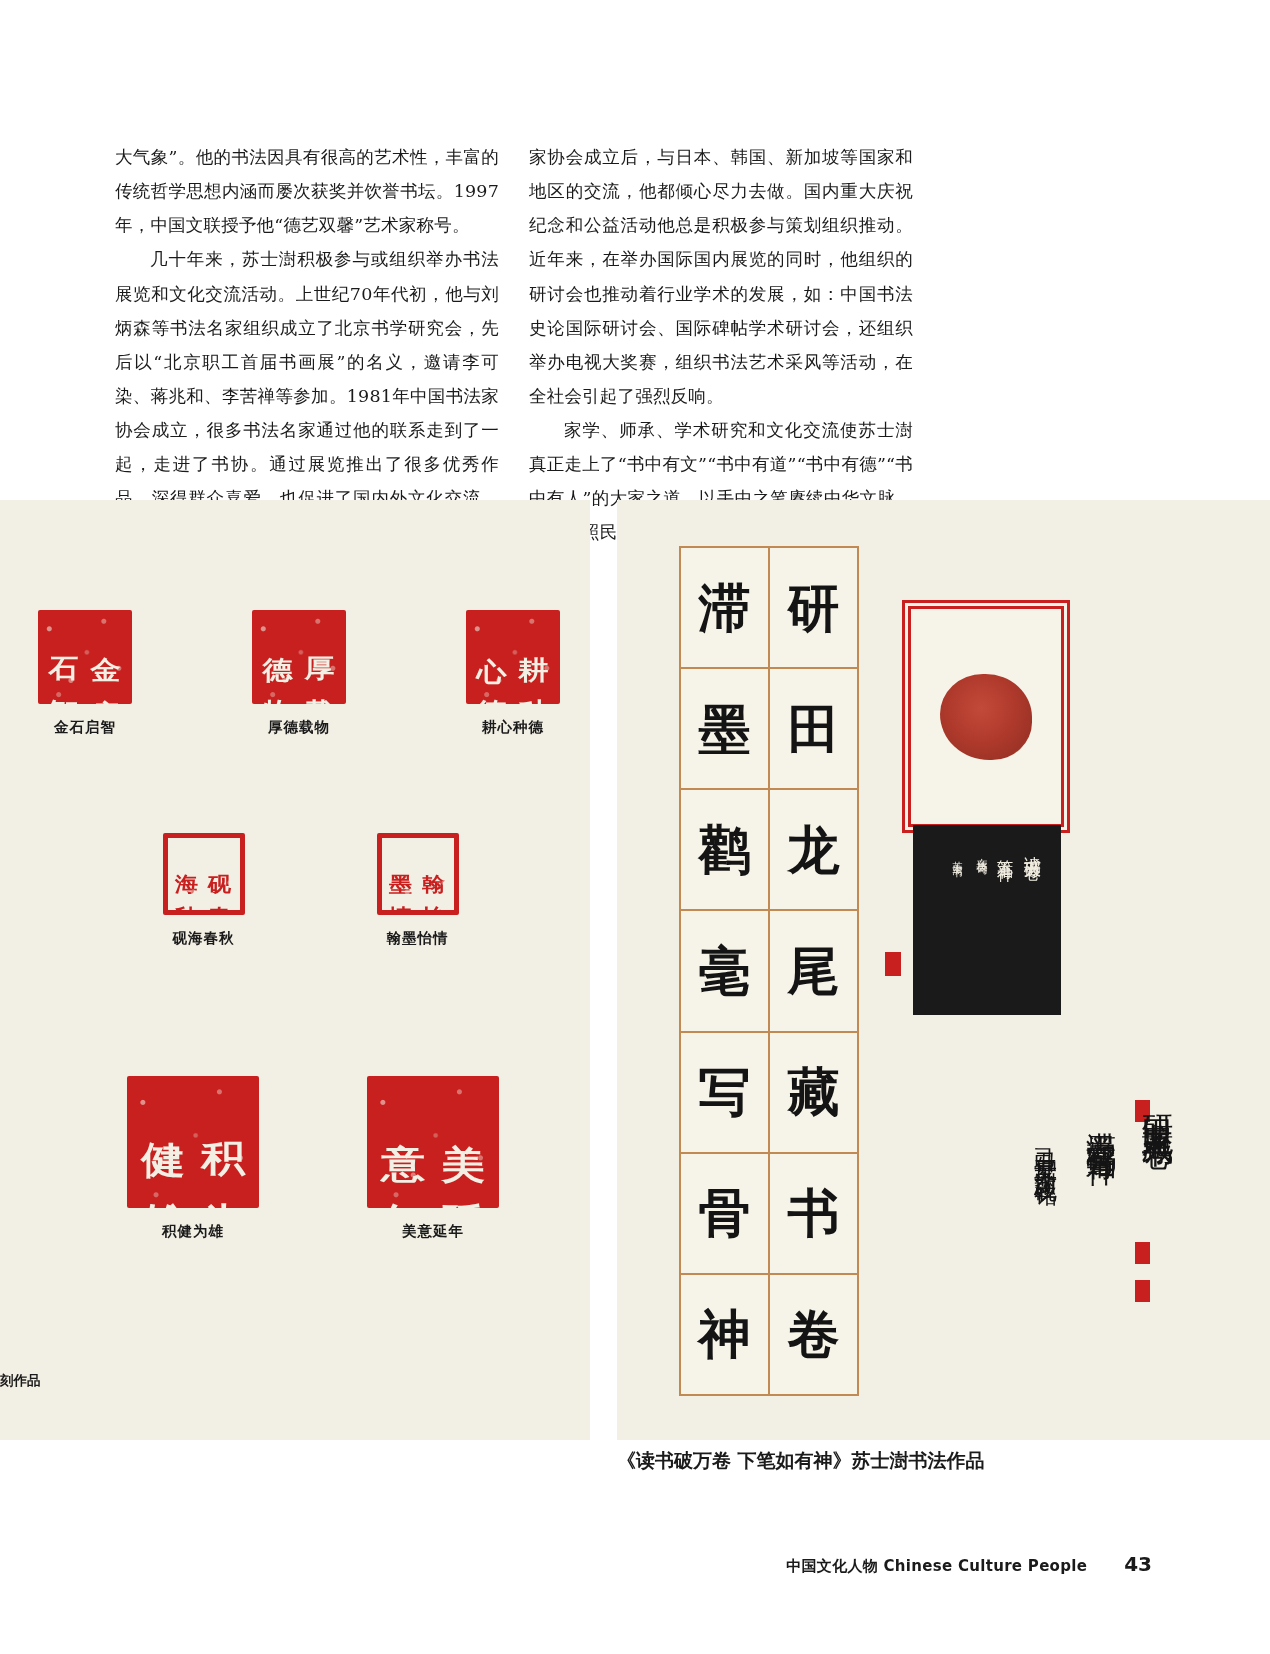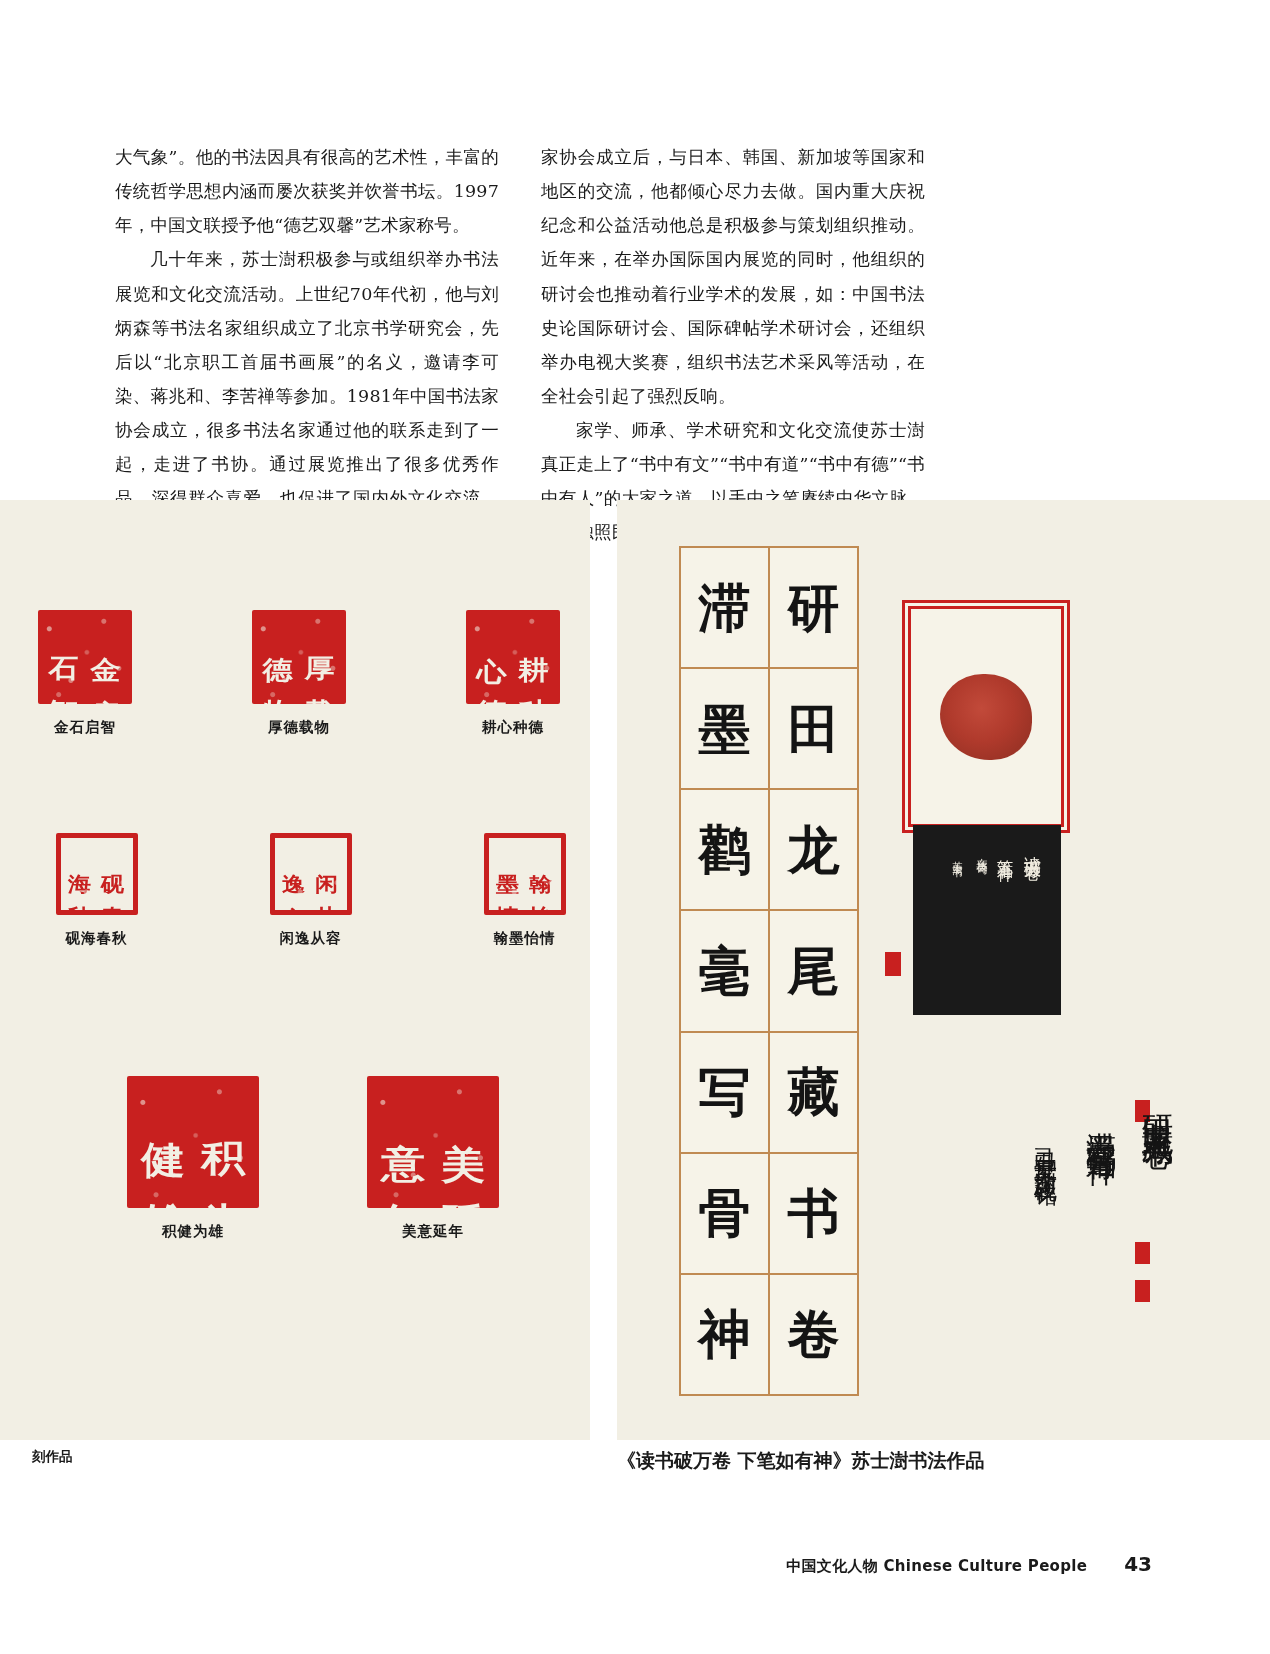--- a/index.html
+++ b/index.html
@@ -16,21 +16,21 @@
     overflow: hidden;
   }
 
   
   .text-area {
     position: absolute;
     top: 140px;
     left: 115px;
     width: 810px;
     display: flex;
-    gap: 42px;
+    gap: 30px;
   }
   .col {
     width: 384px;
   }
   .col p {
     margin: 0;
     font-size: 17.5px;
     line-height: 1.95;
     text-align: justify;
     text-justify: inter-ideograph;
@@ -253,26 +253,25 @@
     line-height: 1.35;
     letter-spacing: 4px;
   }
   .brush-cols .bcA { right: 0px;  top: 20px; font-size: 32px; }
   .brush-cols .bcB { right: 58px; top: 38px; font-size: 30px; }
   .brush-cols .bcC { right: 118px; top: 60px; font-size: 23px; }
 
   
   .cap-left {
     position: absolute;
-    top: 1448px;
+    top: 1372px;
     left: 0px;
     font-size: 13.5px;
     font-weight: bold;
     font-family: "DejaVu Serif", "Liberation Serif", serif;
-    padding-left: 32px;
   }
   .cap-right {
     position: absolute;
     top: 1448px;
     left: 617px;
     font-size: 19px;
     font-weight: bold;
     font-family: "DejaVu Serif", "Liberation Serif", serif;
   }
 
@@ -352,31 +351,20 @@
             <div class="glyphs grid2">
               <span>海</span>
               <span>砚</span>
               <span>秋</span>
               <span>春</span>
             </div>
           </div>
           <div class="seal-caption">砚海春秋</div>
         </div>
 
-        <div class="seal-cell">
-          <div class="stamp s-xs outline">
-            <div class="glyphs grid2">
-              <span>逸</span>
-              <span>闲</span>
-              <span>容</span>
-              <span>从</span>
-            </div>
-          </div>
-          <div class="seal-caption">闲逸从容</div>
-        </div>
 
         <div class="seal-cell">
           <div class="stamp s-xs outline">
             <div class="glyphs grid2">
               <span>墨</span>
               <span>翰</span>
               <span>情</span>
               <span>怡</span>
             </div>
           </div>

